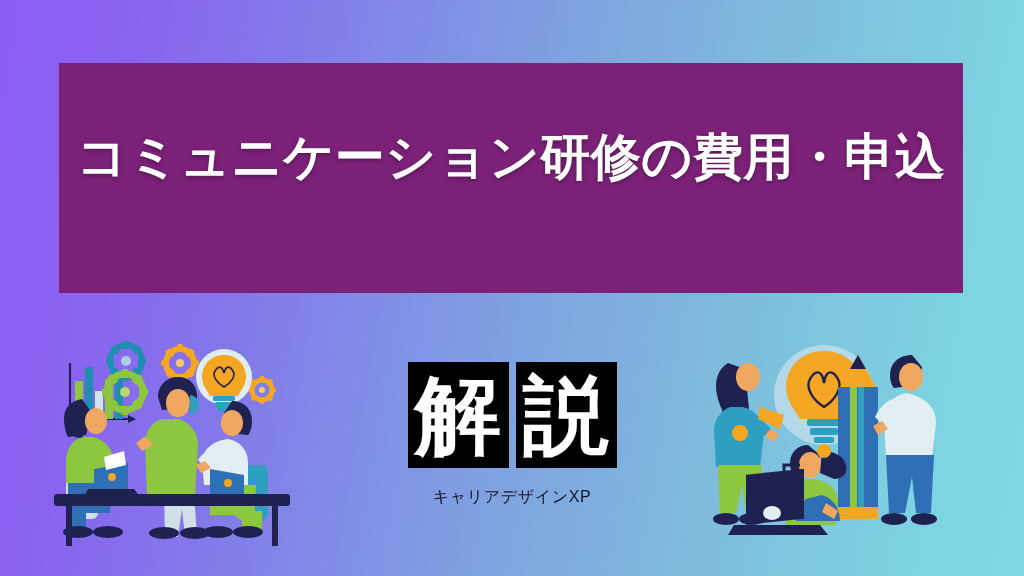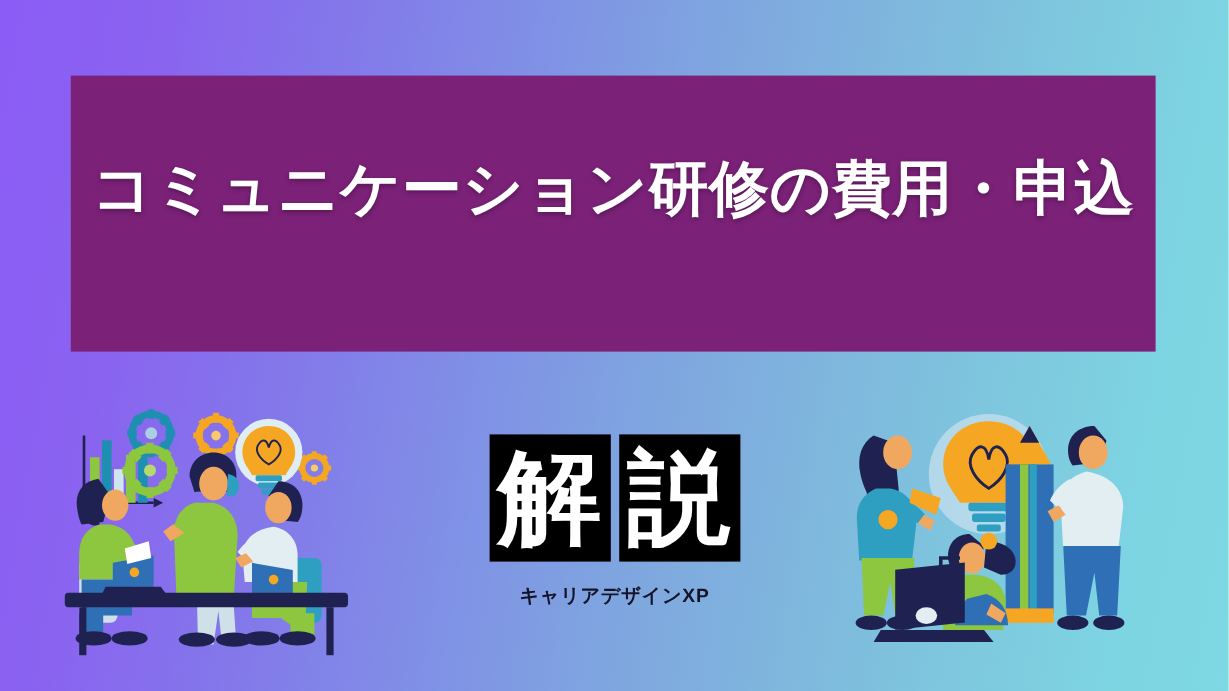--- a/index.html
+++ b/index.html
@@ -92,21 +92,21 @@
     font-weight: 700;
     line-height: 106px;
     text-align: center;
     font-family: "DejaVu Sans", "Liberation Sans", sans-serif;
     overflow: hidden;
   }
 
   .logo-caption {
     margin-top: 19px;
     font-size: 16px;
-    font-weight: 700;
+    font-weight: 400;
     color: #141428;
     letter-spacing: 0.6px;
   }
 
   
   .illus {
     position: absolute;
   }
   .illus-left  { left: 52px;  top: 333px; width: 240px; height: 216px; }
   .illus-right { left: 706px; top: 333px; width: 252px; height: 216px; }

